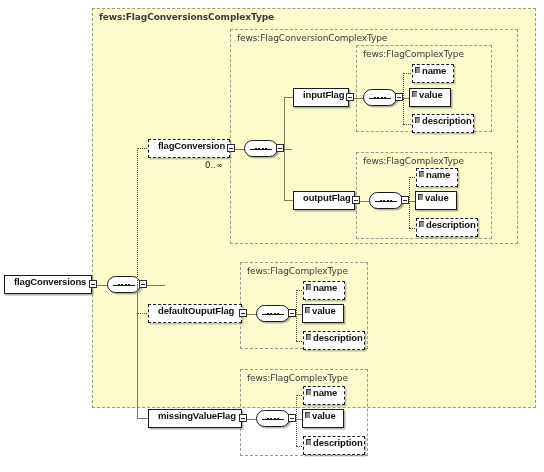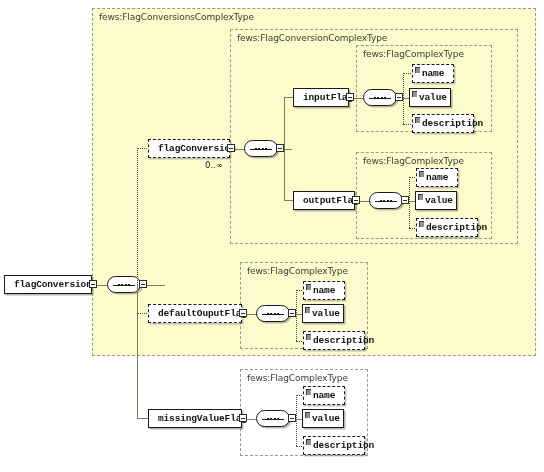--- a/index.html
+++ b/index.html
@@ -59,27 +59,27 @@
     width: 0;
   }
 
   
   .node {
     position: absolute;
     background: #ffffff;
     box-sizing: border-box;
     height: 19px;
     display: flex;
-    align-items: center;
+    align-items: flex-start;
     padding: 0 18px 0 9px;
     font-size: 9.5px;
     font-weight: bold;
     color: #101010;
     white-space: nowrap;
-    font-family: Liberation Mono, monospace;
+    font-family: Liberation Sans, sans-serif;
     letter-spacing: -0.15px;
   }
   .node.required {
     border: 1px solid #1a1a1a;
     box-shadow: 1.5px 1.5px 0 rgba(120,120,110,0.55);
   }
   .node.optional {
     border: 1px dashed #1a1a1a;
     box-shadow: 1.5px 1.5px 0 rgba(120,120,110,0.45);
   }
@@ -151,21 +151,21 @@
     color: #1a1a1a;
     white-space: nowrap;
     font-family: "DejaVu Sans", sans-serif;
   }
 </style>
 </head>
 <body>
 
 <div id="diagram">
 
-  <div class="typebox" style="left:92px; top:8px; width:444px; height:348px;">
+  <div class="typebox" style="left:92px; top:8px; width:444px; height:400px;font-weight:bold;">
     <span class="typebox-label">fews:FlagConversionsComplexType</span>
   </div>
 
   <div class="typebox plain" style="left:230px; top:29px; width:288px; height:215px;">
     <span class="typebox-label">fews:FlagConversionComplexType</span>
   </div>
 
   <div class="typebox plain" style="left:356px; top:45px; width:136px; height:87px;">
     <span class="typebox-label">fews:FlagComplexType</span>
   </div>

